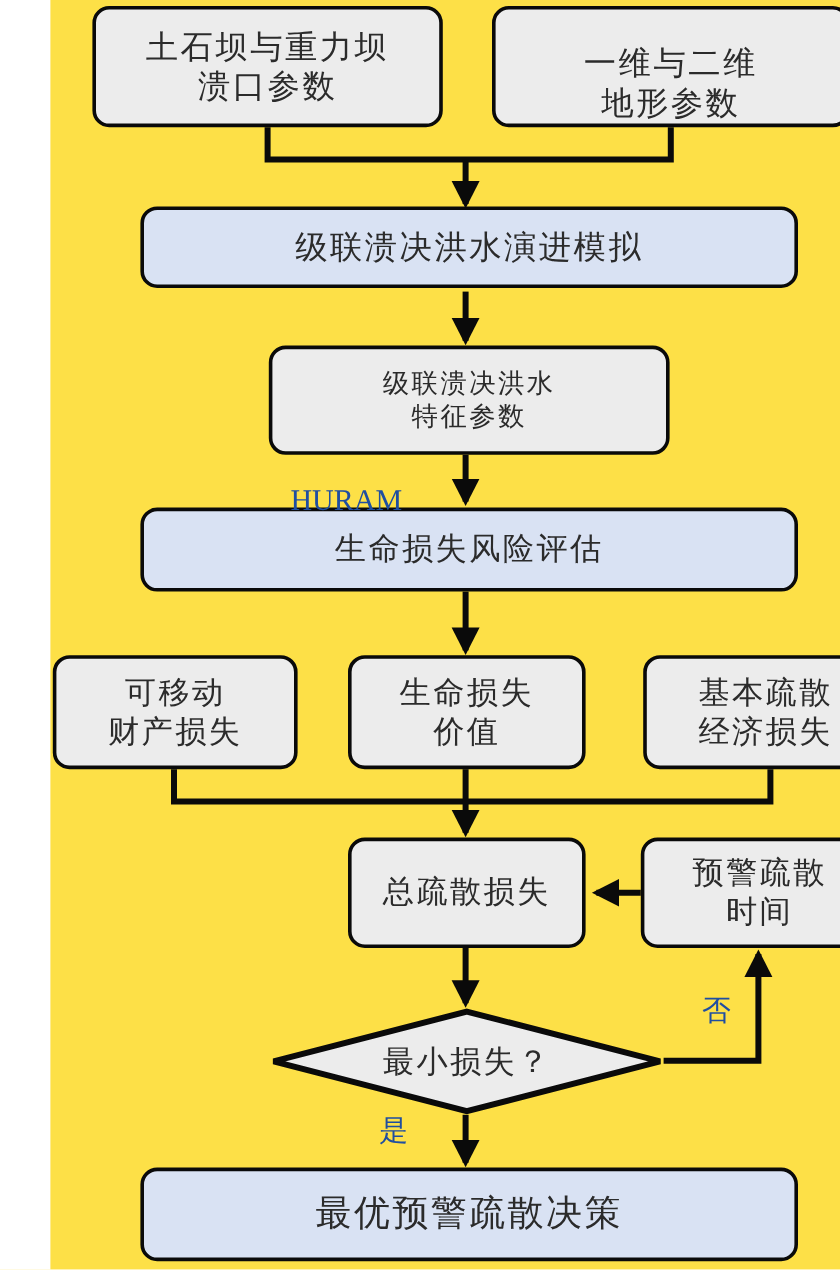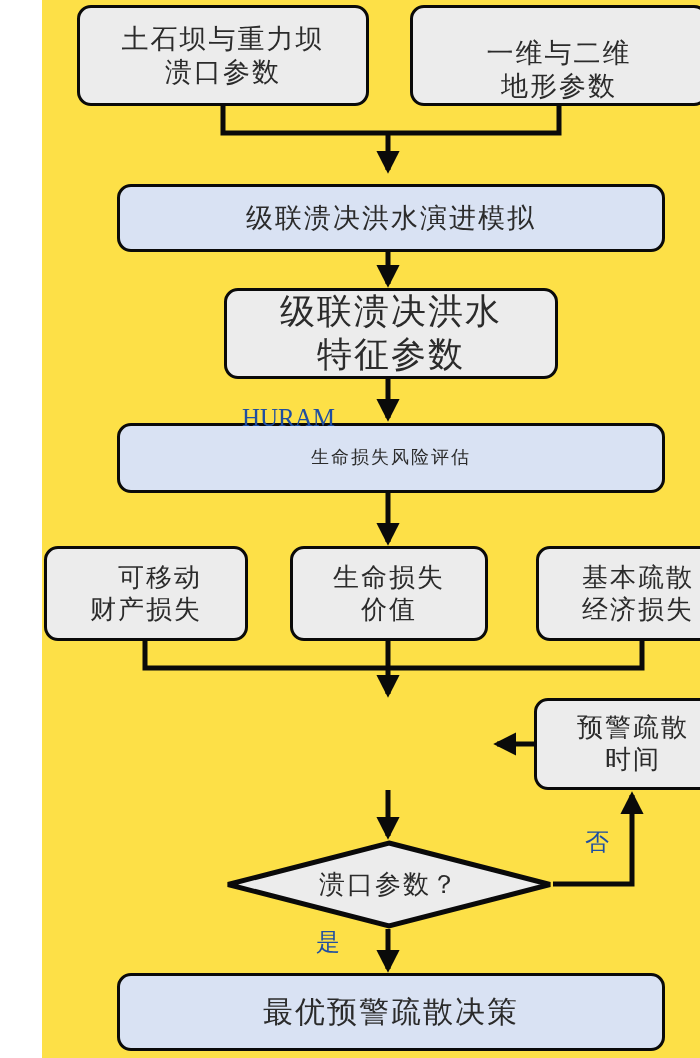--- a/index.html
+++ b/index.html
@@ -36,24 +36,24 @@
     letter-spacing:2px;
     white-space:pre-line;
     z-index:3;
   }
   .node.gray{ background:#ececec; }
   .node.blue{ background:#d9e2f3; }
   .node .txt{ display:block; padding:0 6px; }
 
   .n-f1{ left:35px;  top:5px;   width:292px; height:101px; font-size:27px; }
   .n-f2{ left:368px; top:5px;   width:298px; height:101px; font-size:27px;align-items:flex-end; }
-  .n-p1{ left:75px;  top:184px; width:548px; height:68px;  font-size:27px;text-align:right; }
-  .n-f3{ left:182px; top:288px; width:334px; height:91px;  font-size:35px; }
-  .n-p2{ left:75px;  top:423px; width:548px; height:70px;  font-size:18px; }
-  .n-c1{ left:2px;   top:546px; width:204px; height:95px;  font-size:26px;text-align:right; }
+  .n-p1{ left:75px;  top:172px; width:548px; height:68px;  font-size:27px;text-align:right; }
+  .n-f3{ left:182px; top:288px; width:334px; height:91px;  font-size:22px; }
+  .n-p2{ left:75px;  top:423px; width:548px; height:70px;  font-size:26px; }
+  .n-c1{ left:2px;   top:546px; width:204px; height:95px;  font-size:26px; }
   .n-c2{ left:248px; top:546px; width:198px; height:95px;  font-size:26px; }
   .n-c3{ left:494px; top:546px; width:204px; height:95px;  font-size:26px; }
   .n-t1{ left:248px; top:698px; width:198px; height:92px;  font-size:26px; }
   .n-t2{ left:492px; top:698px; width:198px; height:92px;  font-size:26px; }
   .n-p3{ left:75px;  top:973px; width:548px; height:78px;  font-size:30px; }
 
   .diamond-wrap{
     position:absolute;
     left:183px; top:840px;
     width:328px; height:89px;
@@ -157,31 +157,34 @@
   <div class="node gray n-c3">
     <span class="txt">基本疏散
 经济损失</span>
   </div>
 
   <div class="node gray n-c2">
     <span class="txt">生命损失
 价值</span>
   </div>
 
+  <div class="node gray n-t1">
+    <span class="txt">总疏散损失</span>
+  </div>
 
   <div class="node gray n-t2">
     <span class="txt">预警疏散
 时间</span>
   </div>
 
   <div class="diamond-wrap">
     <svg width="328" height="89" viewBox="0 0 328 89" xmlns="http://www.w3.org/2000/svg">
       <polygon points="164,3 325,44.5 164,86 3,44.5" fill="#ececec" stroke="#0a0a0a" stroke-width="5" stroke-linejoin="miter"></polygon>
     </svg>
-    <div class="diamond-label">溃口参数？</div>
+    <div class="diamond-label">最小损失？</div>
   </div>
 
   <div class="node blue n-p3">
     <span class="txt">最优预警疏散决策</span>
   </div>
 
   <div class="elabel latin lbl-huram">HURAM</div>
   <div class="elabel cjk   lbl-no">否</div>
   <div class="elabel cjk   lbl-yes">是</div>
 

